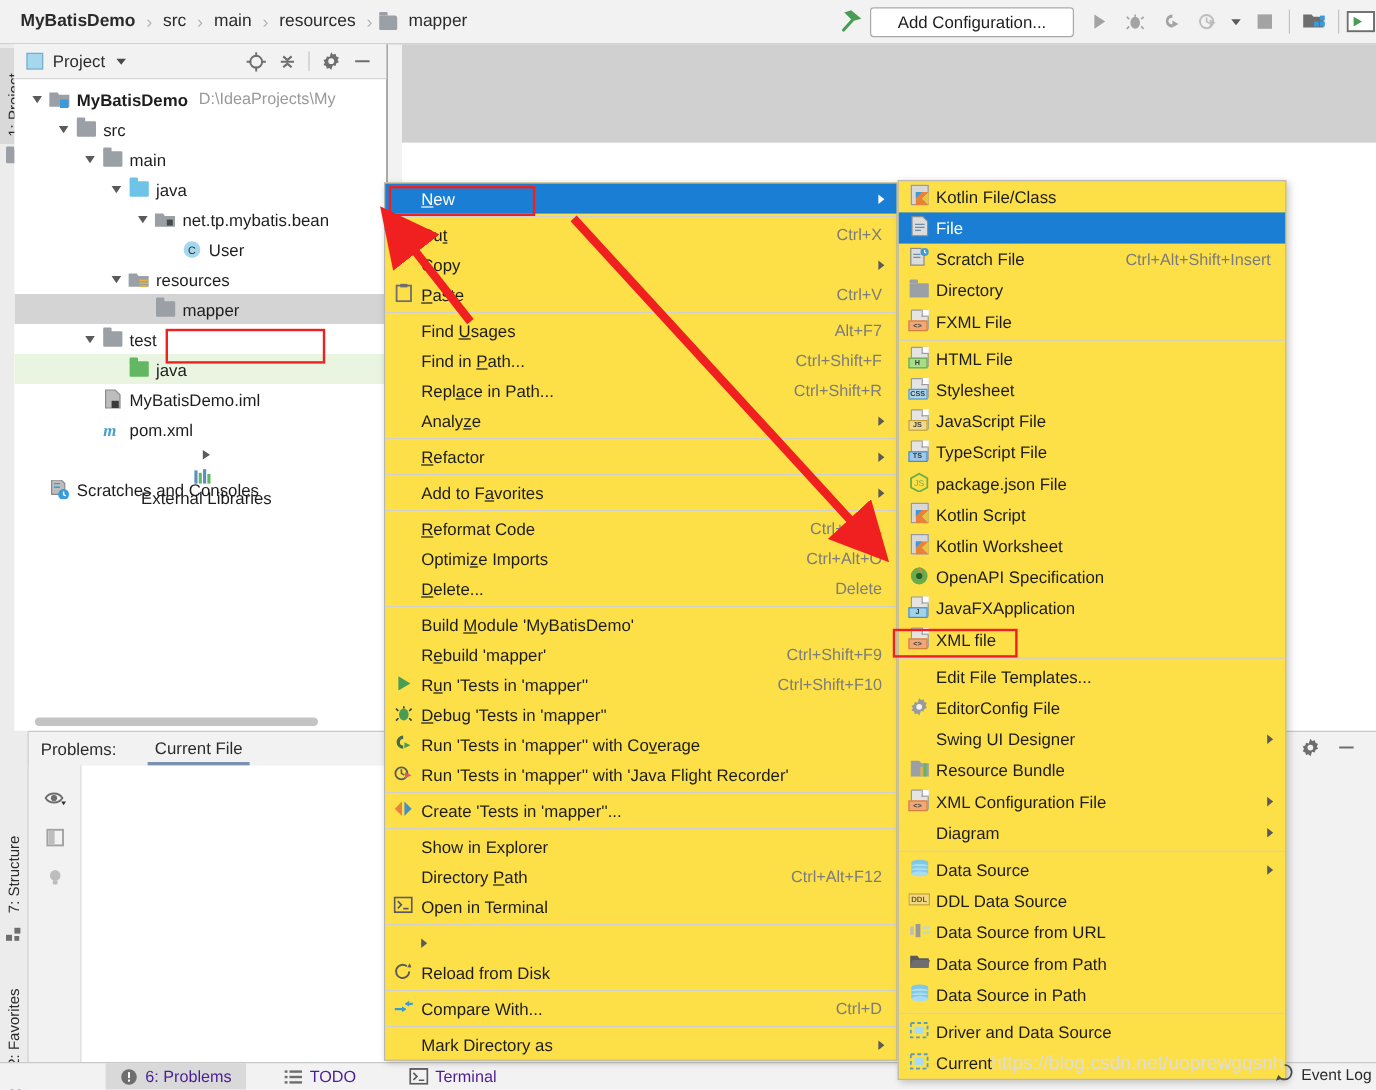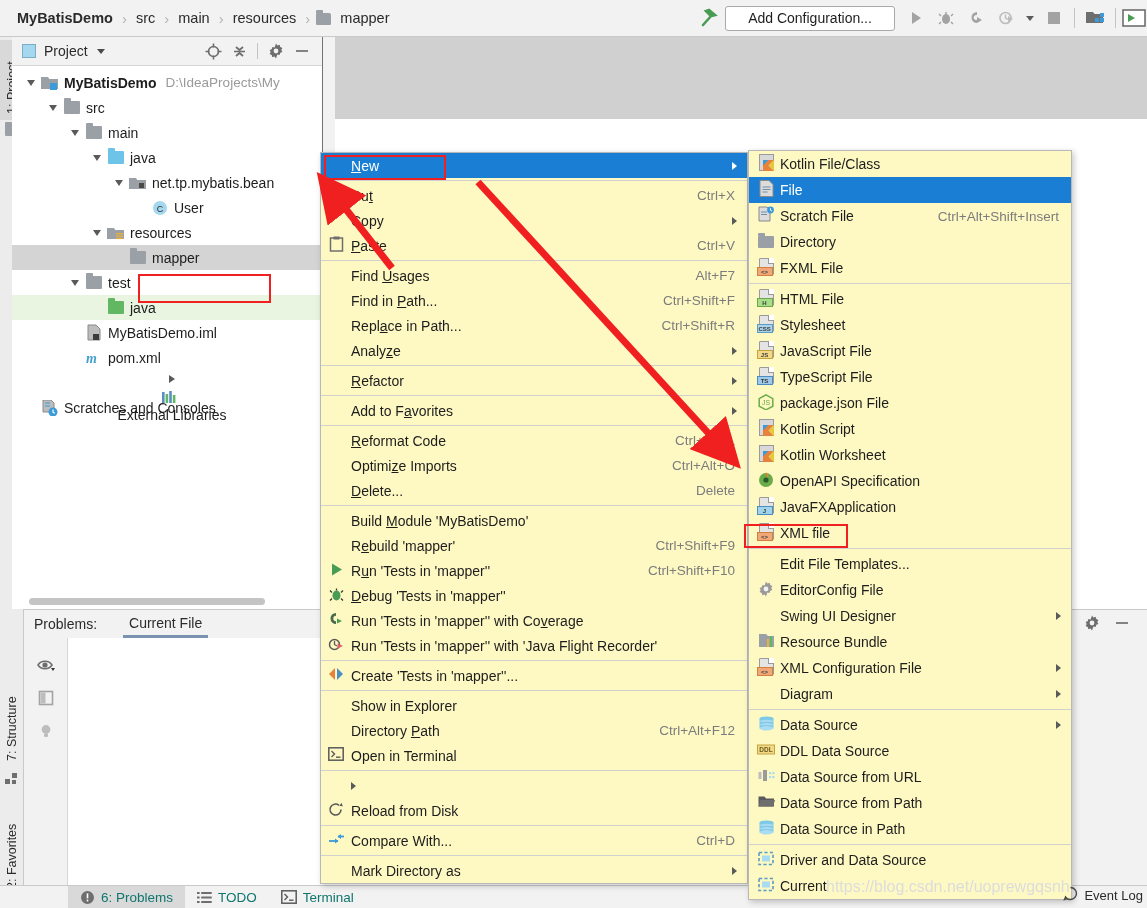--- a/index.html
+++ b/index.html
@@ -110,27 +110,27 @@
   .prob-body { position:absolute; left:0; top:28px; width:1046px; height:248px; display:flex; }
   .prob-gutter { width:44px; background:#f2f2f2; border-right:1px solid #d6d6d6; padding-top:10px; }
   .pg-icon { height:33px; display:flex; align-items:center; justify-content:center; }
   .prob-content { flex:1; background:#fff; }
 
   
   .statusbar {
     position:absolute; left:0; top:885px; width:1147px; height:23px;
     background:#f2f2f2; border-top:1px solid #c9c9c9; display:flex; align-items:center;
   }
-  .sb-item { display:flex; align-items:center; gap:6px; font-size:13.5px; color:#0f766e; padding:0 12px; height:23px; }
+  .sb-item { display:flex; align-items:center; gap:6px; font-size:13.5px; color:#4c1d95; padding:0 12px; height:23px;margin-left:20px; }
   .sb-item.active { background:#d9d9d9; }
 
   
   .ctxmenu {
     position:absolute; left:320px; top:152px; width:428px;
-    background:#fef9c3; border:1px solid #b8b8b8; box-shadow:2px 2px 6px rgba(0,0,0,0.22);
+    background:#fde047; border:1px solid #b8b8b8; box-shadow:2px 2px 6px rgba(0,0,0,0.22);
     padding:0; z-index:50;
   }
   .mi {
     height:25px; display:flex; align-items:center; position:relative;
     font-size:14px; color:#1d1d1d; padding-left:0;
   }
   .mi.sel { background:#1a7fd4; color:#fff; }
   .mi-icon { width:30px; height:25px; display:flex; align-items:center; justify-content:center; flex:0 0 30px; }
   .mi-label { flex:1; white-space:nowrap; }
   .mi-label u { text-decoration: underline; }
@@ -138,21 +138,21 @@
   .mi-arrow {
     width:0;height:0;border-top:4px solid transparent;border-bottom:4px solid transparent;
     border-left:5.5px solid #5a5a5a; margin-right:10px;
   }
   .mi.sel .mi-arrow { border-left-color:#fff; }
   .msep { height:1px; background:#d0d0d0; margin:2px 0; }
 
   
   .submenu {
     position:absolute; left:748px; top:150px; width:324px;
-    background:#fef9c3; border:1px solid #b8b8b8; box-shadow:2px 2px 6px rgba(0,0,0,0.22);
+    background:#fde047; border:1px solid #b8b8b8; box-shadow:2px 2px 6px rgba(0,0,0,0.22);
     z-index:60;
   }
   .sm-icon { width:28px; height:26px; display:flex; align-items:center; justify-content:center; flex:0 0 28px; margin-left:3px;}
   .smi { height:26px; display:flex; align-items:center; font-size:14px; color:#1d1d1d; }
   .smi.sel { background:#1a7fd4; color:#fff; }
 
   
   .redbox { position:absolute; border:2.5px solid #f02020; z-index:90; pointer-events:none; }
   .arrow-svg { position:absolute; left:0; top:0; width:1147px; height:908px; z-index:95; pointer-events:none; }
   .watermark {

